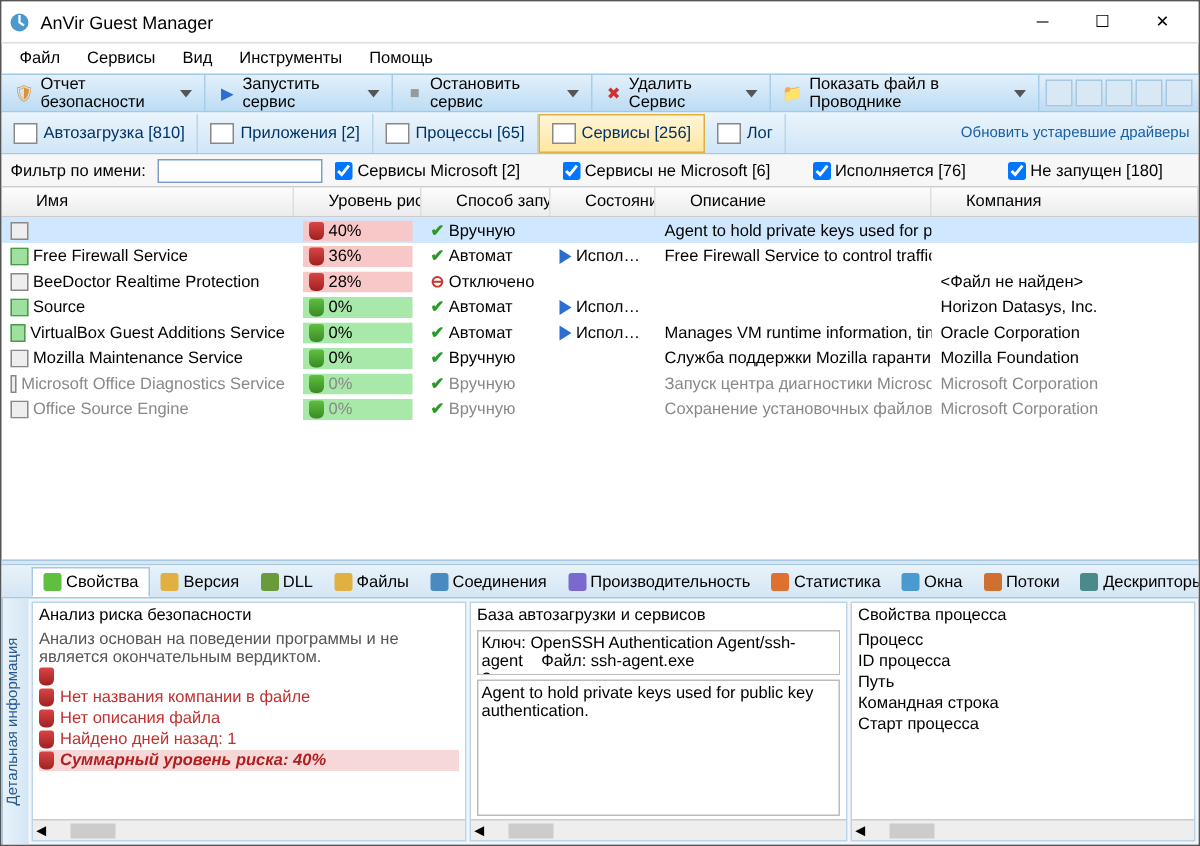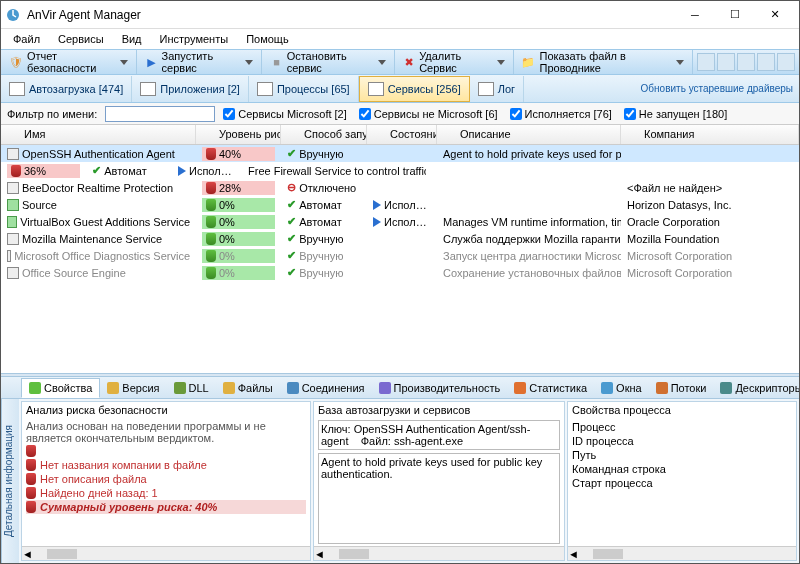--- a/index.html
+++ b/index.html
@@ -72,21 +72,21 @@
 .tri { display:inline-block; width:0; height:0; border-left:4px solid transparent; border-right:4px solid transparent; border-top:5px solid #555; margin-left:2px; }
 </style>
 </head>
 <body>
 
 <div class="titlebar">
   <span class="icon"><svg width="16" height="16">
         <circle cx="8" cy="8" r="6" fill="#4a9ad0"></circle>
         <path d="M8 3v5l3 2" stroke="#fff" stroke-width="1.5" fill="none"></path>
       </svg></span>
-  <span class="title">AnVir Agent Manager</span>
+  <span class="title">AnVir Guest Manager</span>
   <div class="winbtn">─</div>
   <div class="winbtn">☐</div>
   <div class="winbtn">✕</div>
 </div>
 
 <div class="menubar" id="menubar">
     <div class="mitem">Файл</div>
     <div class="mitem">Сервисы</div>
     <div class="mitem">Вид</div>
     <div class="mitem">Инструменты</div>
@@ -124,21 +124,21 @@
       <span style="width:18px;height:18px;background:#d8e8f4;border:1px solid #a8c8e0;display:inline-block"></span>
       <span style="width:18px;height:18px;background:#d8e8f4;border:1px solid #a8c8e0;display:inline-block"></span>
       <span style="width:18px;height:18px;background:#d8e8f4;border:1px solid #a8c8e0;display:inline-block"></span>
       <span style="width:18px;height:18px;background:#d8e8f4;border:1px solid #a8c8e0;display:inline-block"></span>
     </div>
   </div>
 
 <div class="toolbar2" id="tb2">
     <div class="tab">
       <span class="ic" style="width:16px;height:14px;background:#fff;border:1px solid #888;display:inline-block"></span>
-      <span class="lbl">Автозагрузка [474]</span>
+      <span class="lbl">Автозагрузка [810]</span>
     </div>
     <div class="tab">
       <span class="ic" style="width:16px;height:14px;background:#fff;border:1px solid #888;display:inline-block"></span>
       <span class="lbl">Приложения [2]</span>
     </div>
     <div class="tab">
       <span class="ic" style="width:16px;height:14px;background:#fff;border:1px solid #888;display:inline-block"></span>
       <span class="lbl">Процессы [65]</span>
     </div>
     <div class="tab active">
@@ -149,21 +149,21 @@
       <span class="ic" style="width:16px;height:14px;background:#fff;border:1px solid #888;display:inline-block"></span>
       <span class="lbl">Лог</span>
     </div>
     <div class="refresh">Обновить устаревшие
 драйверы</div>
   </div>
 
 <div class="filterbar">
   <span>Фильтр по имени:</span>
   <input type="text" value="" style="">
-  <div id="filterchecks" style="display:flex;gap:12px;flex:1">
+  <div id="filterchecks" style="display:flex;gap:28px;flex:1">
       <label class="chk">
         <input type="checkbox" checked="" style="">
         <span>Сервисы Microsoft [2]</span>
       </label>
       <label class="chk">
         <input type="checkbox" checked="" style="">
         <span>Сервисы не Microsoft [6]</span>
       </label>
       <label class="chk">
         <input type="checkbox" checked="" style="">
@@ -183,37 +183,40 @@
         <div class="col c-risk">Уровень риска</div>
         <div class="col c-launch">Способ запуска</div>
         <div class="col c-state">Состояние</div>
         <div class="col c-desc">Описание</div>
         <div class="col c-company">Компания</div>
       </div>
     <div class="listbody" id="listbody">
         <div class="row sel">
           <div class="cell c-name">
             <span class="svc-ic off"></span>
-            <span>OpenSSH Authentication Agent</span>
           </div>
           <div class="cell c-risk">
             <div class="risk-bar rb-red" style="width:100%">
               <span class="shield sh-red"></span>
               <span>40%</span>
             </div>
           </div>
           <div class="cell c-launch">
             <span class="tick">✔</span>
             <span>Вручную</span>
           </div>
           <div class="cell c-state"></div>
           <div class="cell c-desc">Agent to hold private keys used for pu…</div>
           <div class="cell c-company"></div>
         </div>
         <div class="row">
+          <div class="cell c-name">
+            <span class="svc-ic on"></span>
+            <span>Free Firewall Service</span>
+          </div>
           <div class="cell c-risk">
             <div class="risk-bar rb-red" style="width:100%">
               <span class="shield sh-red"></span>
               <span>36%</span>
             </div>
           </div>
           <div class="cell c-launch">
             <span class="tick">✔</span>
             <span>Автомат</span>
           </div>

